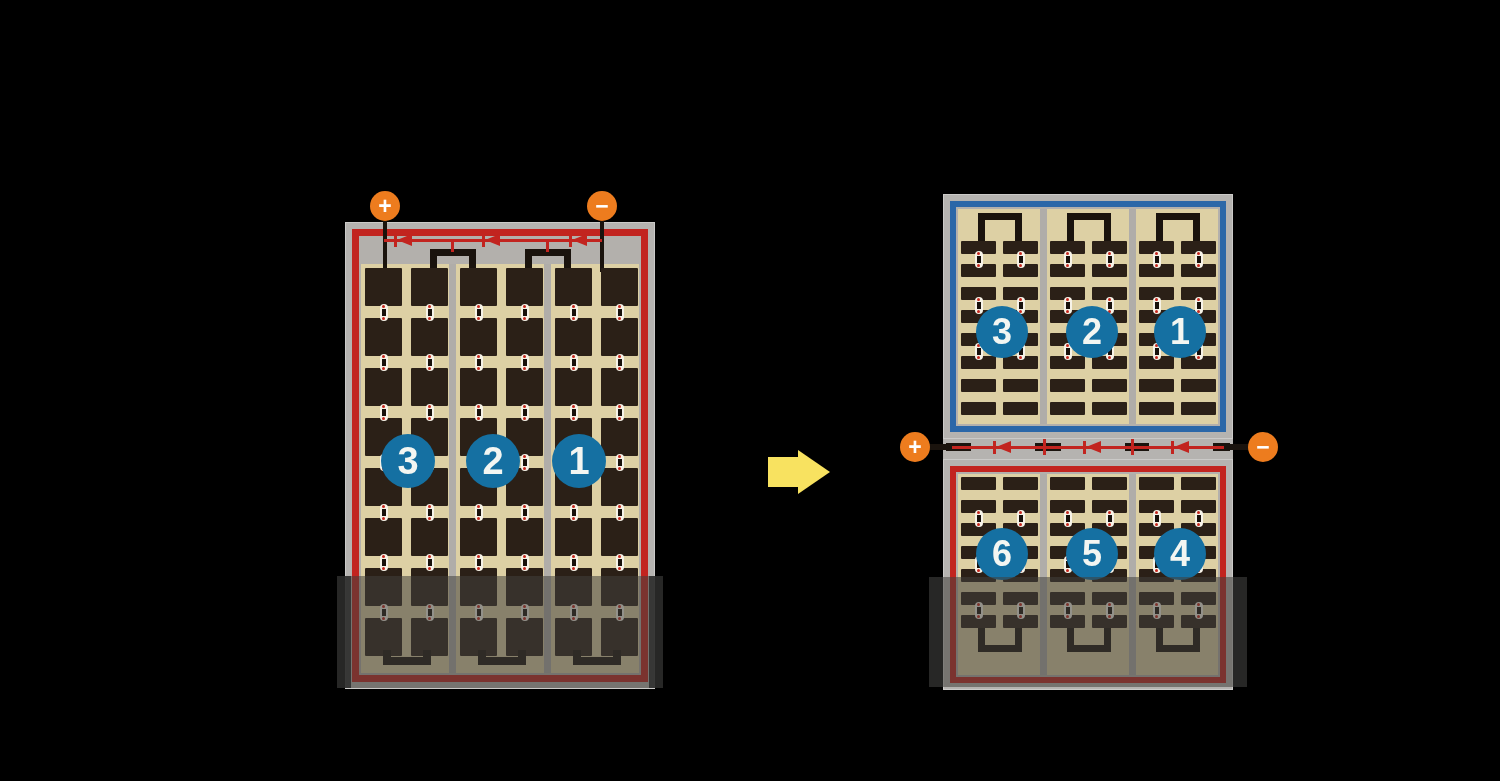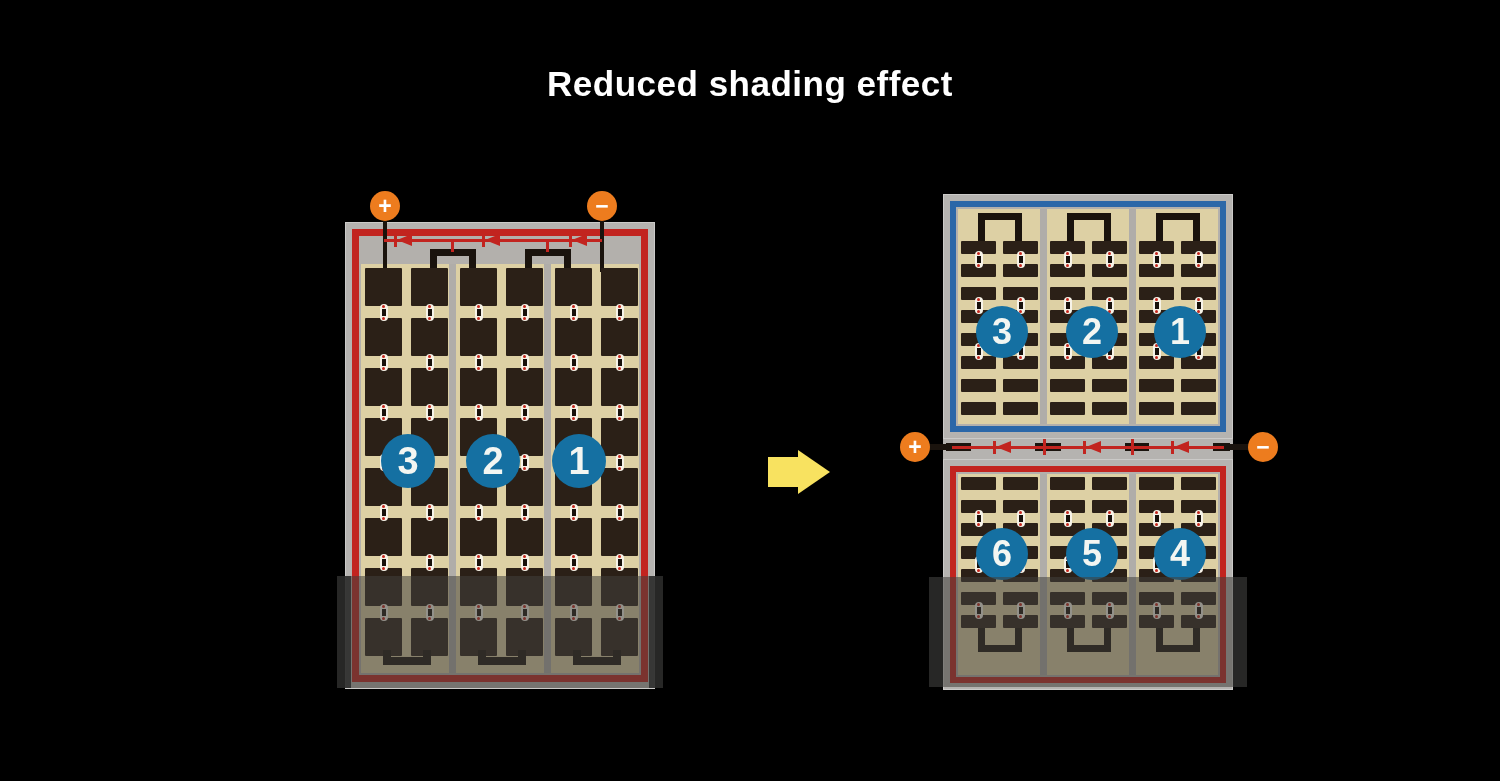--- a/index.html
+++ b/index.html
@@ -18,21 +18,20 @@
   .numc{position:absolute;border-radius:50%;background:var(--circle-blue);color:var(--number-text);
         display:flex;align-items:center;justify-content:center;font-weight:bold;}
   .term{position:absolute;border-radius:50%;background:var(--orange);color:var(--terminal-text);
         display:flex;align-items:center;justify-content:center;font-weight:bold;font-size:23px;
         line-height:1;}
 </style>
 </head>
 <body>
 
 <div class="canvas">
-  <div class="title">Reduced shading effect</div>
   <div class="layer" id="left-module">
       <div style="position: absolute; left: 345px; top: 222px; width: 310px; height: 467px; background: rgb(181, 179, 176); border: 1px solid rgb(203, 202, 200);"></div>
       <div style="position: absolute; left: 359px; top: 236px; width: 282px; height: 439px; background: rgb(179, 176, 172);"></div>
       <div style="position: absolute; left: 361px; top: 264px; width: 278px; height: 409px; background: rgb(221, 208, 164);"></div>
       <div style="position: absolute; left: 449px; top: 264px; width: 7px; height: 409px; background: rgb(176, 173, 169);"></div>
       <div style="position: absolute; left: 544px; top: 264px; width: 7px; height: 409px; background: rgb(176, 173, 169);"></div>
       <div style="position: absolute; left: 352px; top: 229px; width: 296px; height: 453px; border: 7px solid rgb(194, 36, 31);"></div>
       <div style="position: absolute; left: 383px; top: 219px; width: 4px; height: 53px; background: rgb(26, 19, 13);"></div>
       <div style="position: absolute; left: 600px; top: 219px; width: 4px; height: 53px; background: rgb(26, 19, 13);"></div>
       <div style="position: absolute; left: 429.5px; top: 249px; width: 46px; height: 7px; background: rgb(26, 19, 13);"></div>

